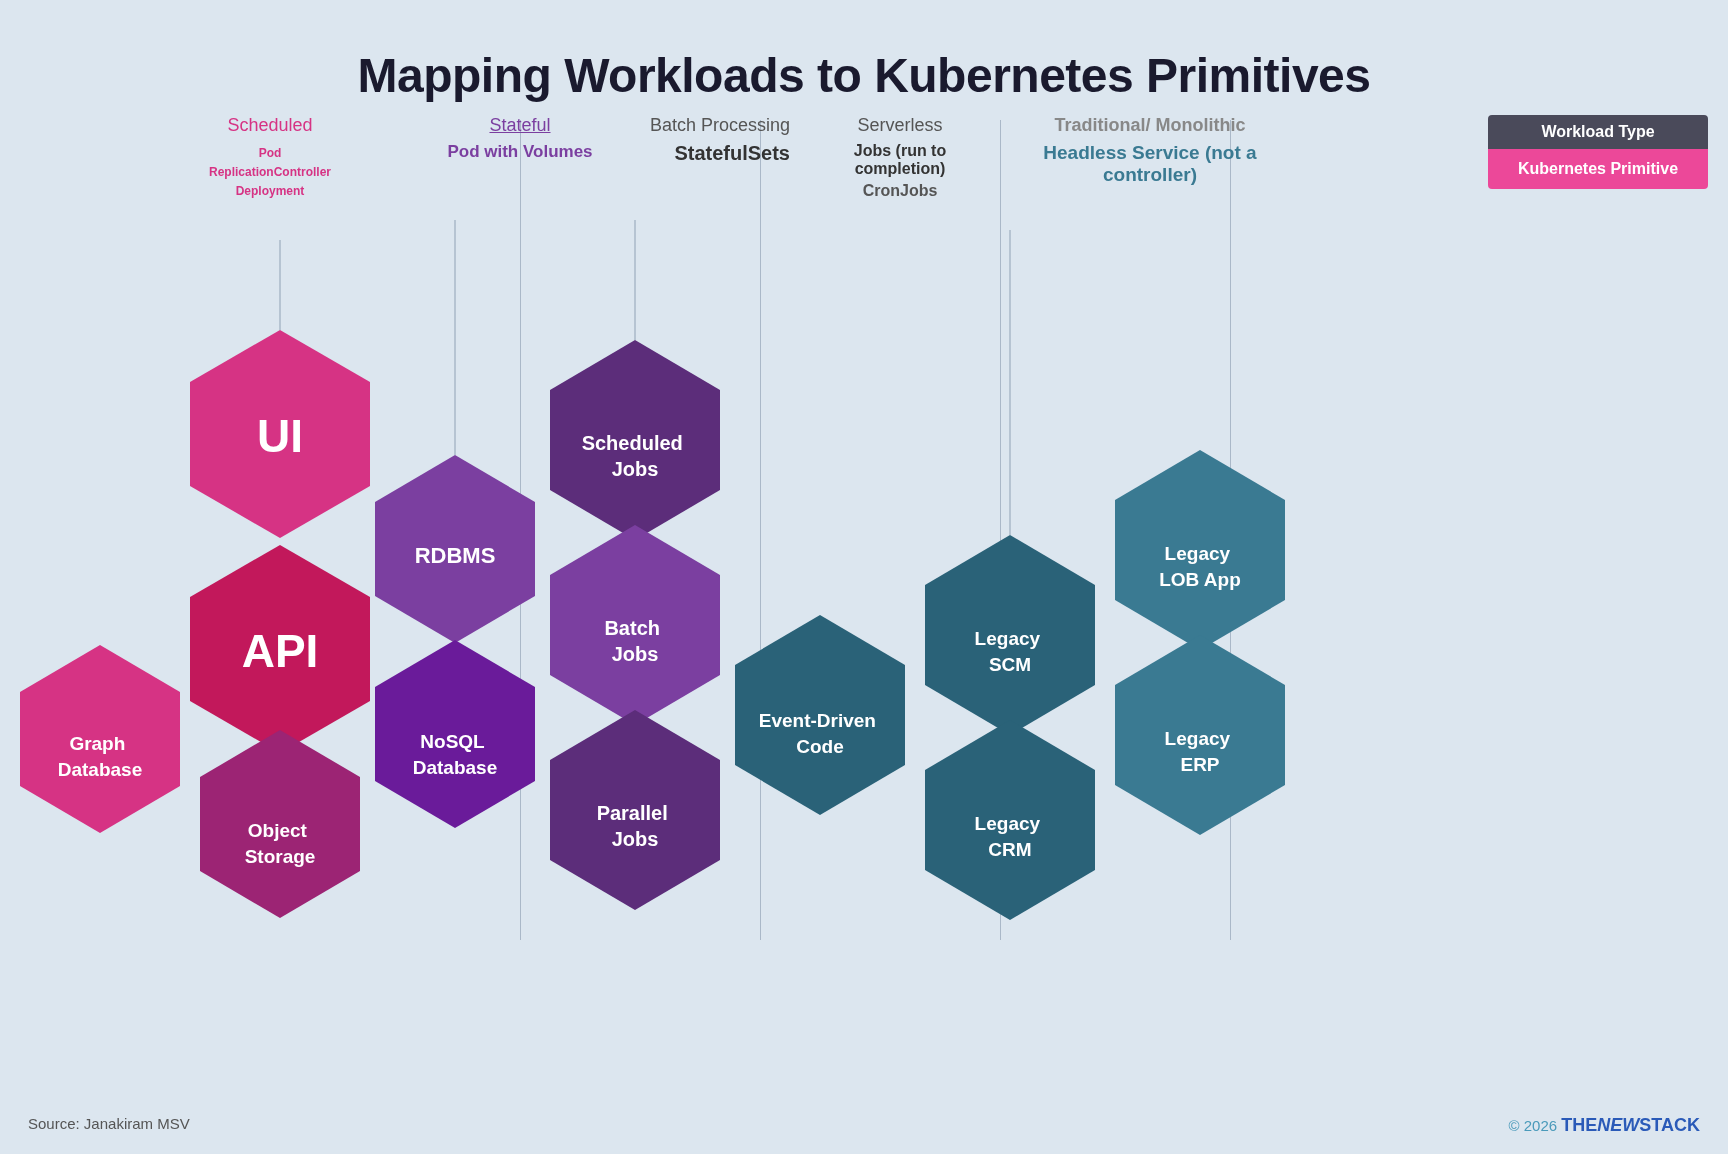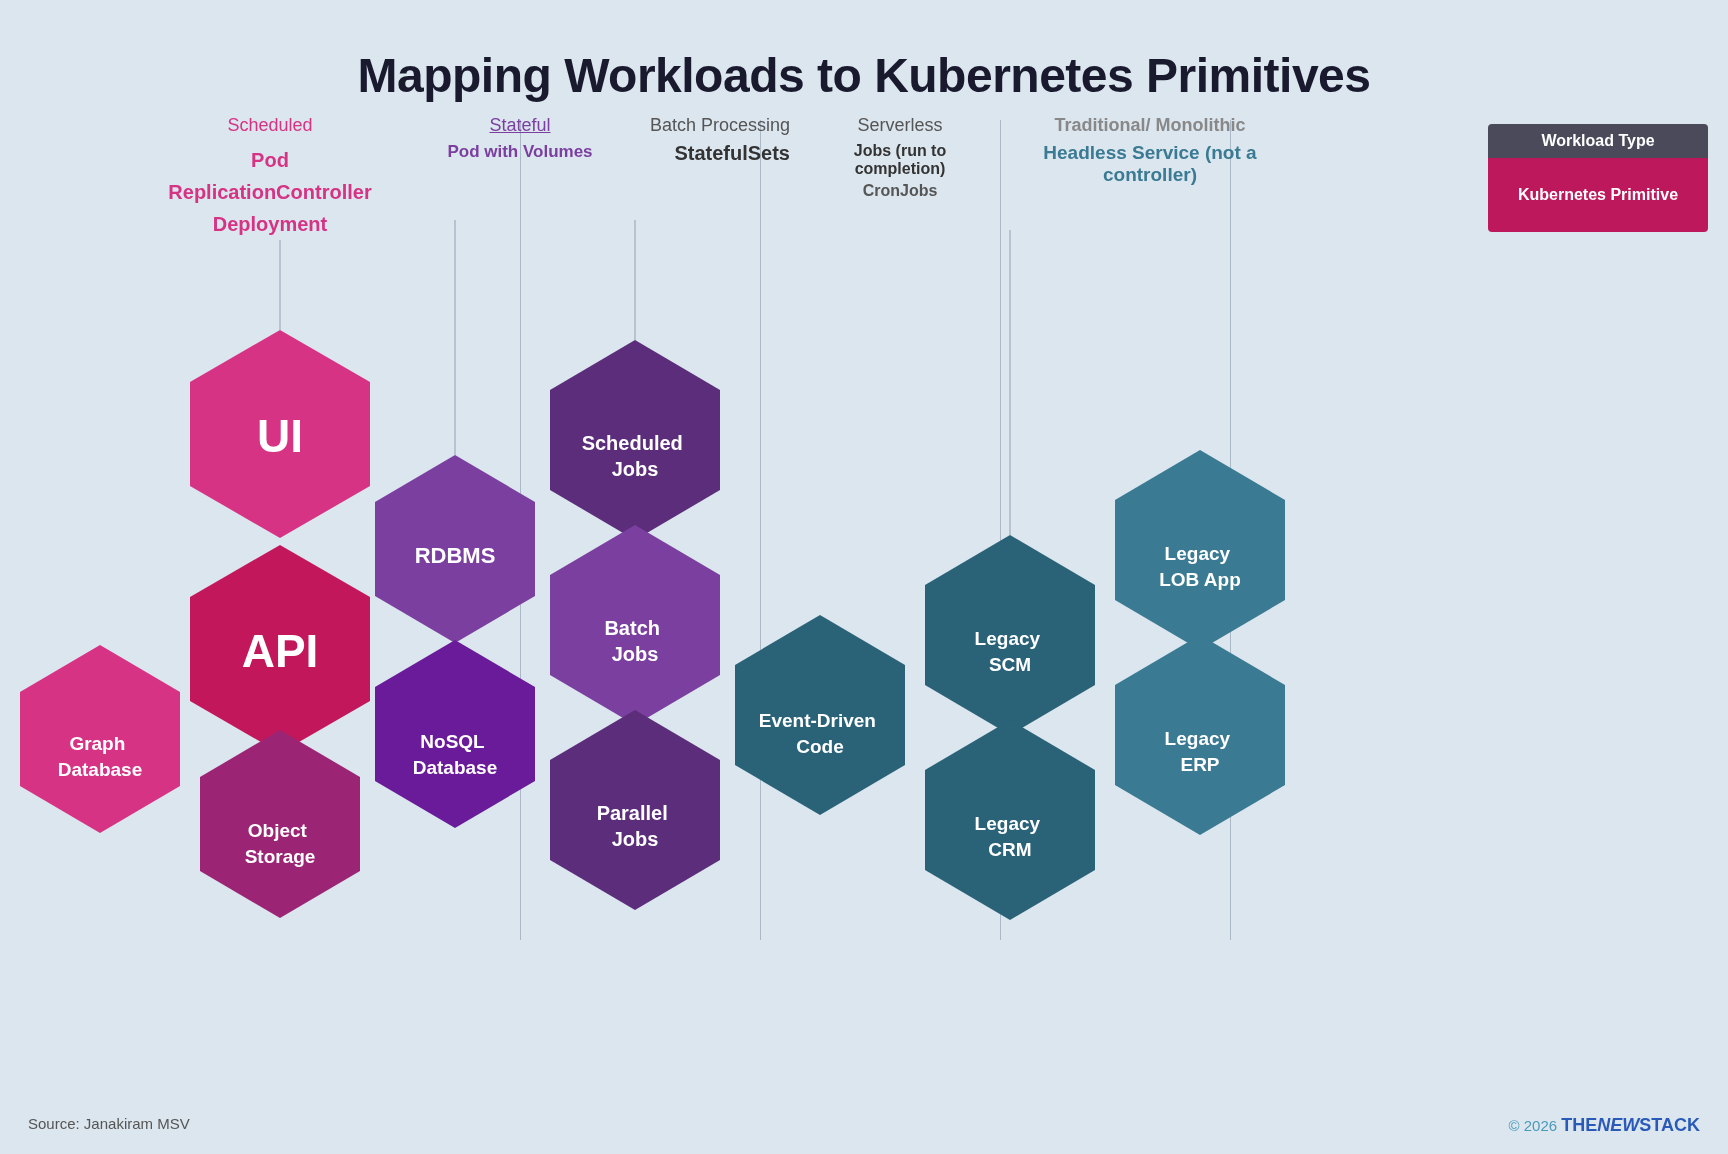--- a/index.html
+++ b/index.html
@@ -48,21 +48,21 @@
     }
 
     
     .stateless-label {
       left: 130px;
       width: 280px;
     }
     .stateless-label .workload-type { color: #d63384; }
     .stateless-prim {
       color: #d63384;
-      font-size: 20px;
+      font-size: 12px;
       font-weight: 700;
       line-height: 1.6;
       margin-top: 8px;
     }
 
     
     .stateful-label {
       left: 420px;
       width: 200px;
     }
@@ -94,36 +94,35 @@
     .monolithic-label .workload-type { color: #888; font-weight: bold; }
     .monolithic-label .prim-label { color: #3a7a92; font-size: 19px; }
 
     
     .workload-type-box {
       position: absolute;
       top: 115px;
       right: 20px;
       width: 220px;
       text-align: center;
-      margin-top: 9px;
     }
     .workload-type-box .wt-header {
       background: #4a4a5a;
       color: white;
       font-size: 16px;
       font-weight: 600;
       padding: 8px 12px;
       border-radius: 4px 4px 0 0;
     }
     .workload-type-box .kube-prim {
-      background: #be185d;
+      background: #ec4899;
       color: white;
       font-size: 16px;
       font-weight: 700;
-      padding: 28px 12px;
+      padding: 11px 12px;
       border-radius: 0 0 4px 4px;
     }
 
     
     .source {
       position: absolute;
       bottom: 22px;
       left: 28px;
       font-size: 15px;
       color: #555;

